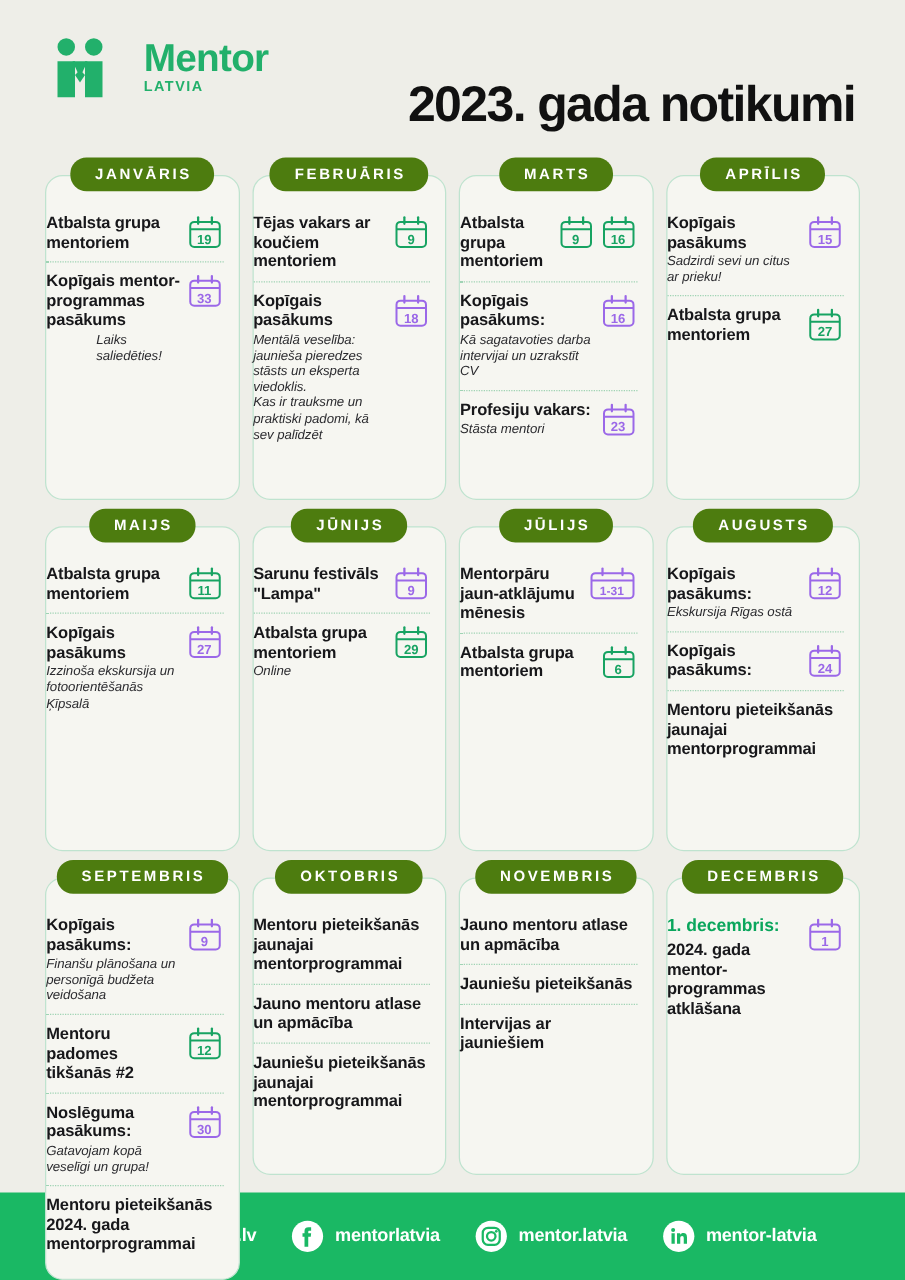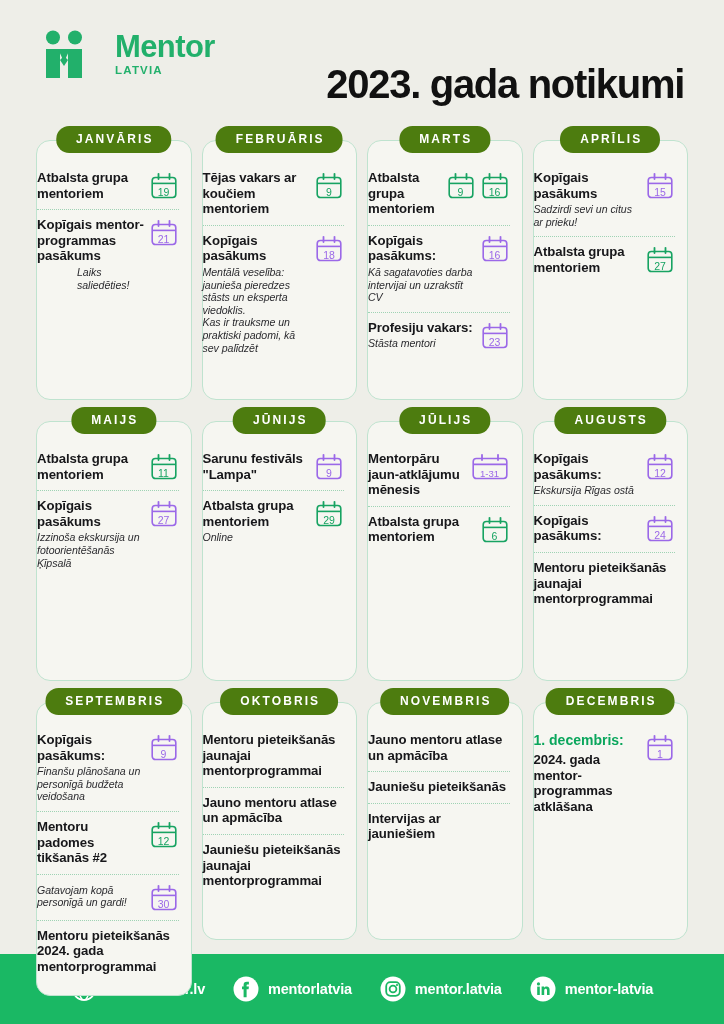--- a/index.html
+++ b/index.html
@@ -133,21 +133,21 @@
     flex: none;
   }
   .cal.wide { width: 40px; }
   .cal svg { display: block; width: 100%; height: 100%; }
   .cal-num {
     position: absolute;
     left: 0; right: 0;
     bottom: 2px;
     text-align: center;
     font-size: 10.5px;
-    font-weight: normal;
+    font-weight: bold;
     line-height: 11px;
     margin-top: 24px;
   }
   .cal.wide .cal-num { font-size: 9.6px; }
   .cal.green .cal-num { color: #17a362; }
   .cal.purple .cal-num { color: #9b68e8; }
 
   
   .footer {
     position: absolute;
@@ -220,21 +220,21 @@
               <div class="event-note" style="white-space: pre-line; margin-left: 40px;">Laiks saliedēties!</div>
             </div>
             <div class="badges">
               <div class="cal purple">
                 <svg viewBox="0 0 30 28">
                   <rect x="3.2" y="5.5" width="23.6" height="20" rx="3.2" fill="none" stroke="#9b68e8" stroke-width="1.6"></rect>
                   <line x1="3.2" y1="11.4" x2="26.8" y2="11.4" stroke="#9b68e8" stroke-width="1.6"></line>
                   <line x1="9.5" y1="1.8" x2="9.5" y2="7" stroke="#9b68e8" stroke-width="1.8" stroke-linecap="round"></line>
                   <line x1="20.5" y1="1.8" x2="20.5" y2="7" stroke="#9b68e8" stroke-width="1.8" stroke-linecap="round"></line>
                 </svg>
-                <span class="cal-num">21</span>
+                <span class="cal-num">33</span>
               </div>
             </div>
           </div>
         </div>
       </div>
       <div class="month">
         <div class="month-pill">FEBRUĀRIS</div>
         <div class="month-card">
           <div class="event">
             <div class="event-body">
@@ -565,21 +565,22 @@
                   <line x1="3.2" y1="11.4" x2="26.8" y2="11.4" stroke="#17a362" stroke-width="1.6"></line>
                   <line x1="9.5" y1="1.8" x2="9.5" y2="7" stroke="#17a362" stroke-width="1.8" stroke-linecap="round"></line>
                   <line x1="20.5" y1="1.8" x2="20.5" y2="7" stroke="#17a362" stroke-width="1.8" stroke-linecap="round"></line>
                 </svg>
                 <span class="cal-num">12</span>
               </div>
             </div>
           </div>
           <div class="event">
             <div class="event-body">
-              <div class="event-note" style="white-space: pre-line;">Gatavojam kopā personīgā un gardi!</div>
+              <div class="event-title">Noslēguma pasākums:</div>
+              <div class="event-note" style="white-space: pre-line;">Gatavojam kopā veselīgi un grupa!</div>
             </div>
             <div class="badges">
               <div class="cal purple">
                 <svg viewBox="0 0 30 28">
                   <rect x="3.2" y="5.5" width="23.6" height="20" rx="3.2" fill="none" stroke="#9b68e8" stroke-width="1.6"></rect>
                   <line x1="3.2" y1="11.4" x2="26.8" y2="11.4" stroke="#9b68e8" stroke-width="1.6"></line>
                   <line x1="9.5" y1="1.8" x2="9.5" y2="7" stroke="#9b68e8" stroke-width="1.8" stroke-linecap="round"></line>
                   <line x1="20.5" y1="1.8" x2="20.5" y2="7" stroke="#9b68e8" stroke-width="1.8" stroke-linecap="round"></line>
                 </svg>
                 <span class="cal-num">30</span>

